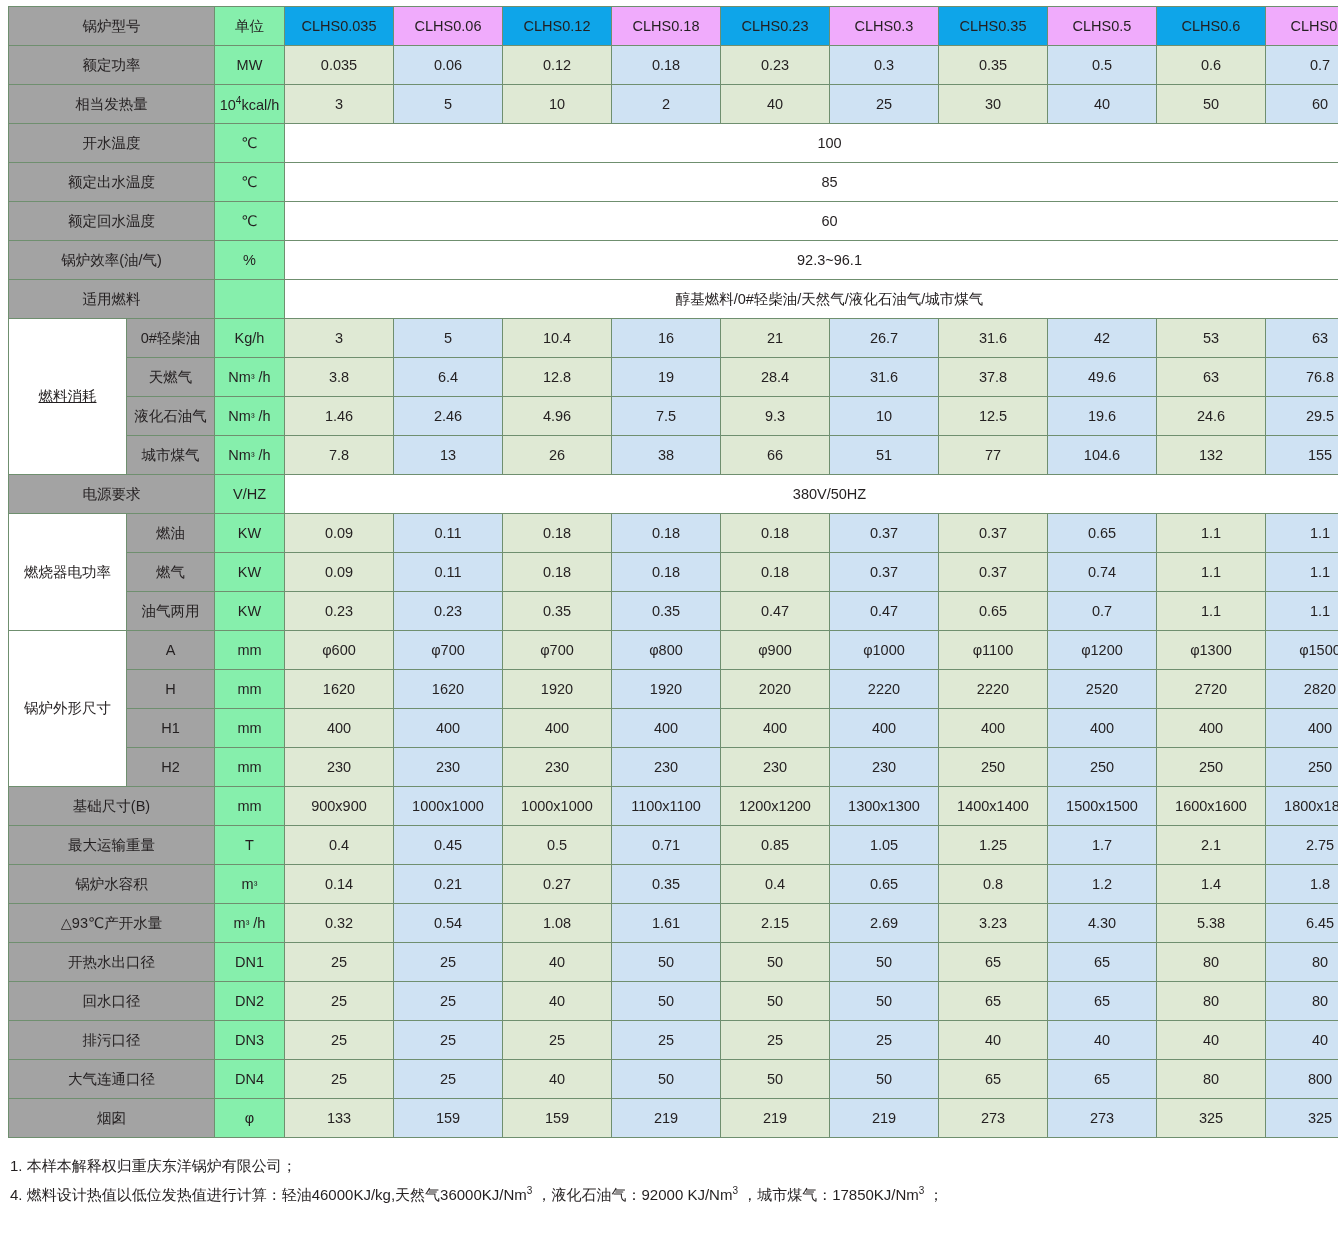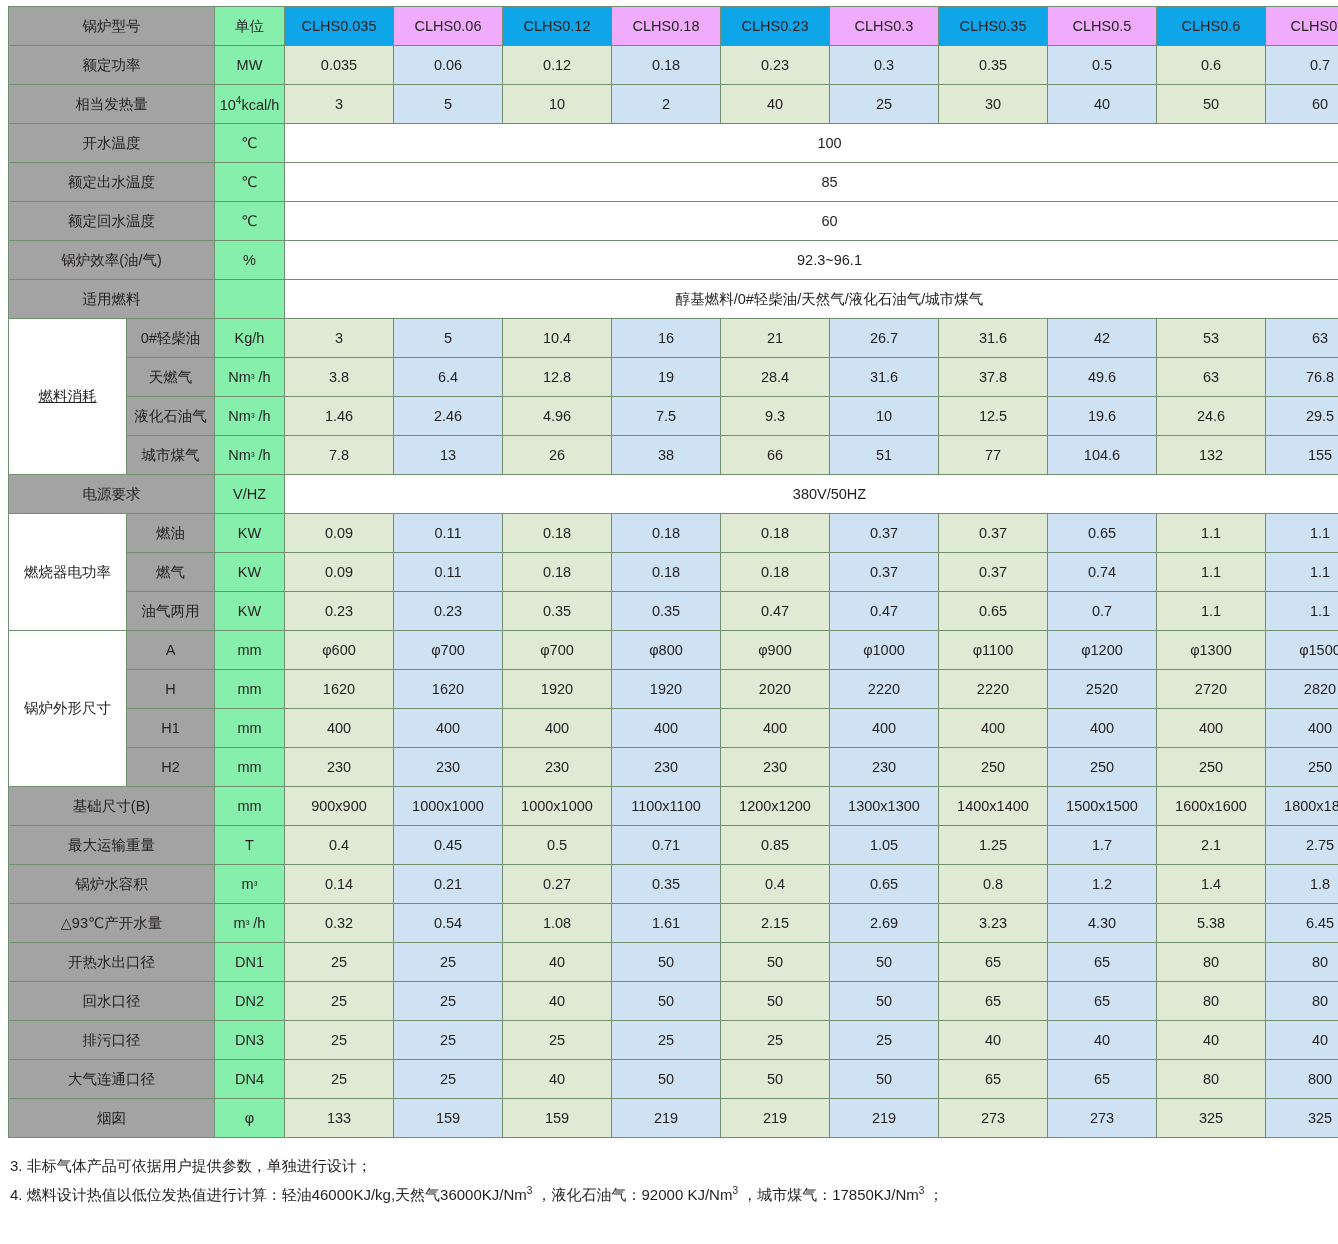--- a/index.html
+++ b/index.html
@@ -424,19 +424,19 @@
           <td class="blue">219</td>
           <td class="green">273</td>
           <td class="blue">273</td>
           <td class="green">325</td>
           <td class="blue">325</td>
         </tr>
       </tbody>
 </table>
 
 <div class="notes">
-  <div>3. 非标气体产品可依据用户提供参数，单独进行设计；</div>
+  <div>1. 本样本解释权归重庆东洋锅炉有限公司；</div>
   <div>
     <span>4. 燃料设计热值以低位发热值进行计算：轻油46000KJ/kg,天然气36000KJ/Nm</span><span class="small-sup">3</span><span> ，液化石油气：92000 KJ/Nm</span><span class="small-sup">3</span><span> ，城市煤气：17850KJ/Nm</span><span class="small-sup">3</span><span> ；</span>
   </div>
 
 </div>
 </div>
 
 </body></html>

